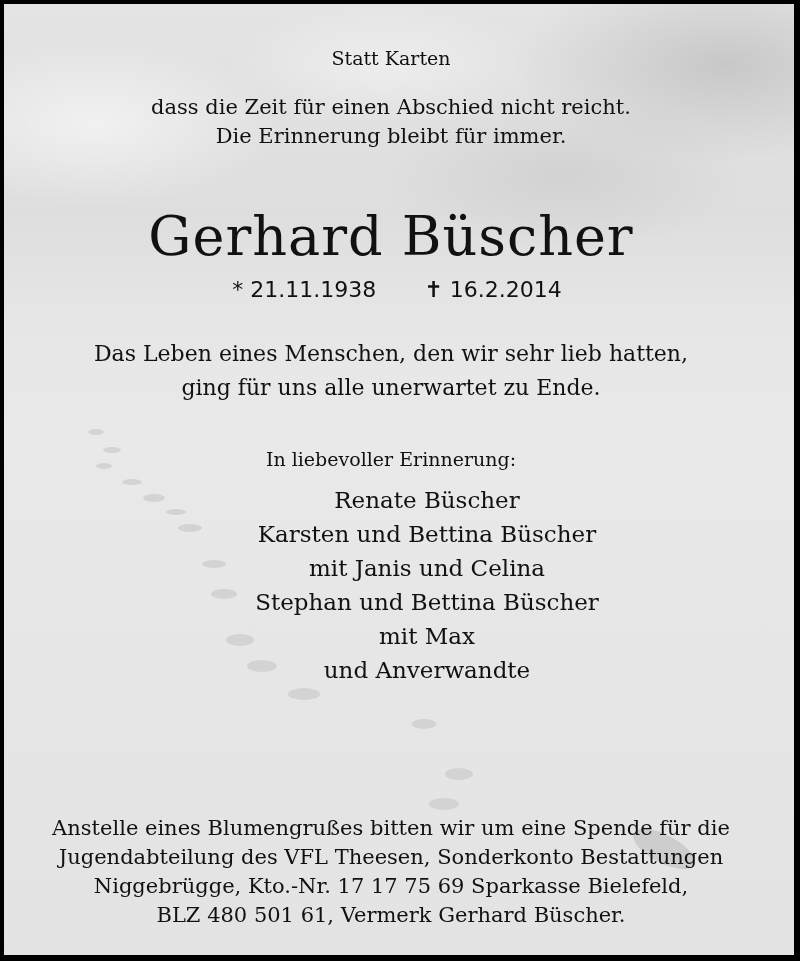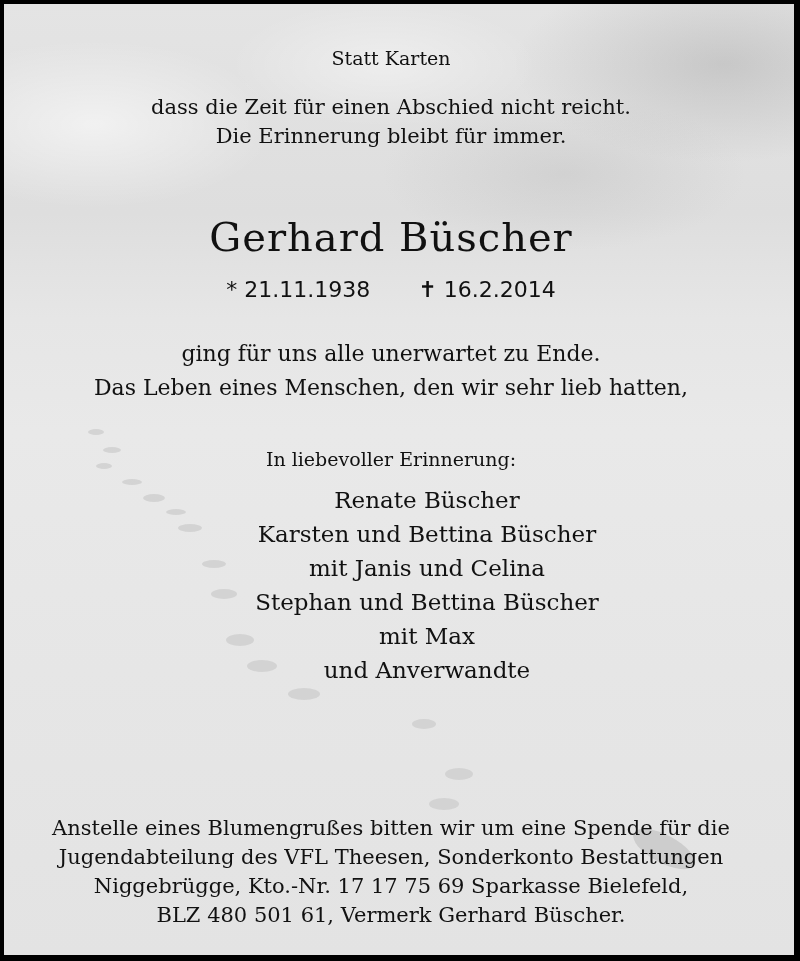--- a/index.html
+++ b/index.html
@@ -15,21 +15,21 @@
       linear-gradient(180deg, #e4e4e4 0%, #dedede 22%, #e6e6e6 33%, #e9e9e9 45%, #e6e6e6 70%, #e3e3e3 100%);
     font-family: "DejaVu Serif", serif;
     color: #111;
     text-align: center;
   }
   .footprints { position: absolute; left: 0; top: 0; width: 790px; height: 951px; pointer-events: none; }
   .block { position: absolute; left: 0; width: 774px; }
   .line { display: block; white-space: nowrap; }
   .small { font-size: 19px; line-height: 24px; }
   .quote { font-size: 21px; line-height: 29px; }
-  .name { font-size: 40px; line-height: 50px; letter-spacing: 1px; }
+  .name { font-size: 54px; line-height: 50px; letter-spacing: 1px; }
   .dates { font-size: 22px; line-height: 28px; font-family: "DejaVu Sans", sans-serif; }
   .dates .gap { display: inline-block; width: 34px; }
   .para { font-size: 22px; line-height: 34px; }
   .fam { font-size: 23px; line-height: 34px; }
   .info { font-size: 21px; line-height: 29px; }
 </style>
 </head>
 <body>
 
 <div class="card">
@@ -61,33 +61,33 @@
 
   <div class="block quote" style="top:89px;">
     <span class="line">dass die Zeit für einen Abschied nicht reicht.</span>
     <span class="line">Die Erinnerung bleibt für immer.</span>
   </div>
 
   <div class="block name" style="top:208px;">
     <span class="line">Gerhard Büscher</span>
   </div>
 
-  <div class="block dates" style="top:272px;">
+  <div class="block dates" style="top:272px;padding-left:6px;">
     <span class="line">
       <span>*</span>
       <span>21.11.1938</span>
       <span class="gap"></span>
       <span>✝</span>
       <span>16.2.2014</span>
     </span>
   </div>
 
   <div class="block para" style="top:333px;">
+    <span class="line">Das Leben eines Menschen, den wir sehr lieb hatten,</span>
     <span class="line">ging für uns alle unerwartet zu Ende.</span>
-    <span class="line">Das Leben eines Menschen, den wir sehr lieb hatten,</span>
   </div>
 
   <div class="block small" style="top:443px;">
     <span class="line">In liebevoller Erinnerung:</span>
   </div>
 
   <div class="block fam" style="top:479px;margin-left:36px;">
     <span class="line">Renate Büscher</span>
     <span class="line">Karsten und Bettina Büscher</span>
     <span class="line">mit Janis und Celina</span>

